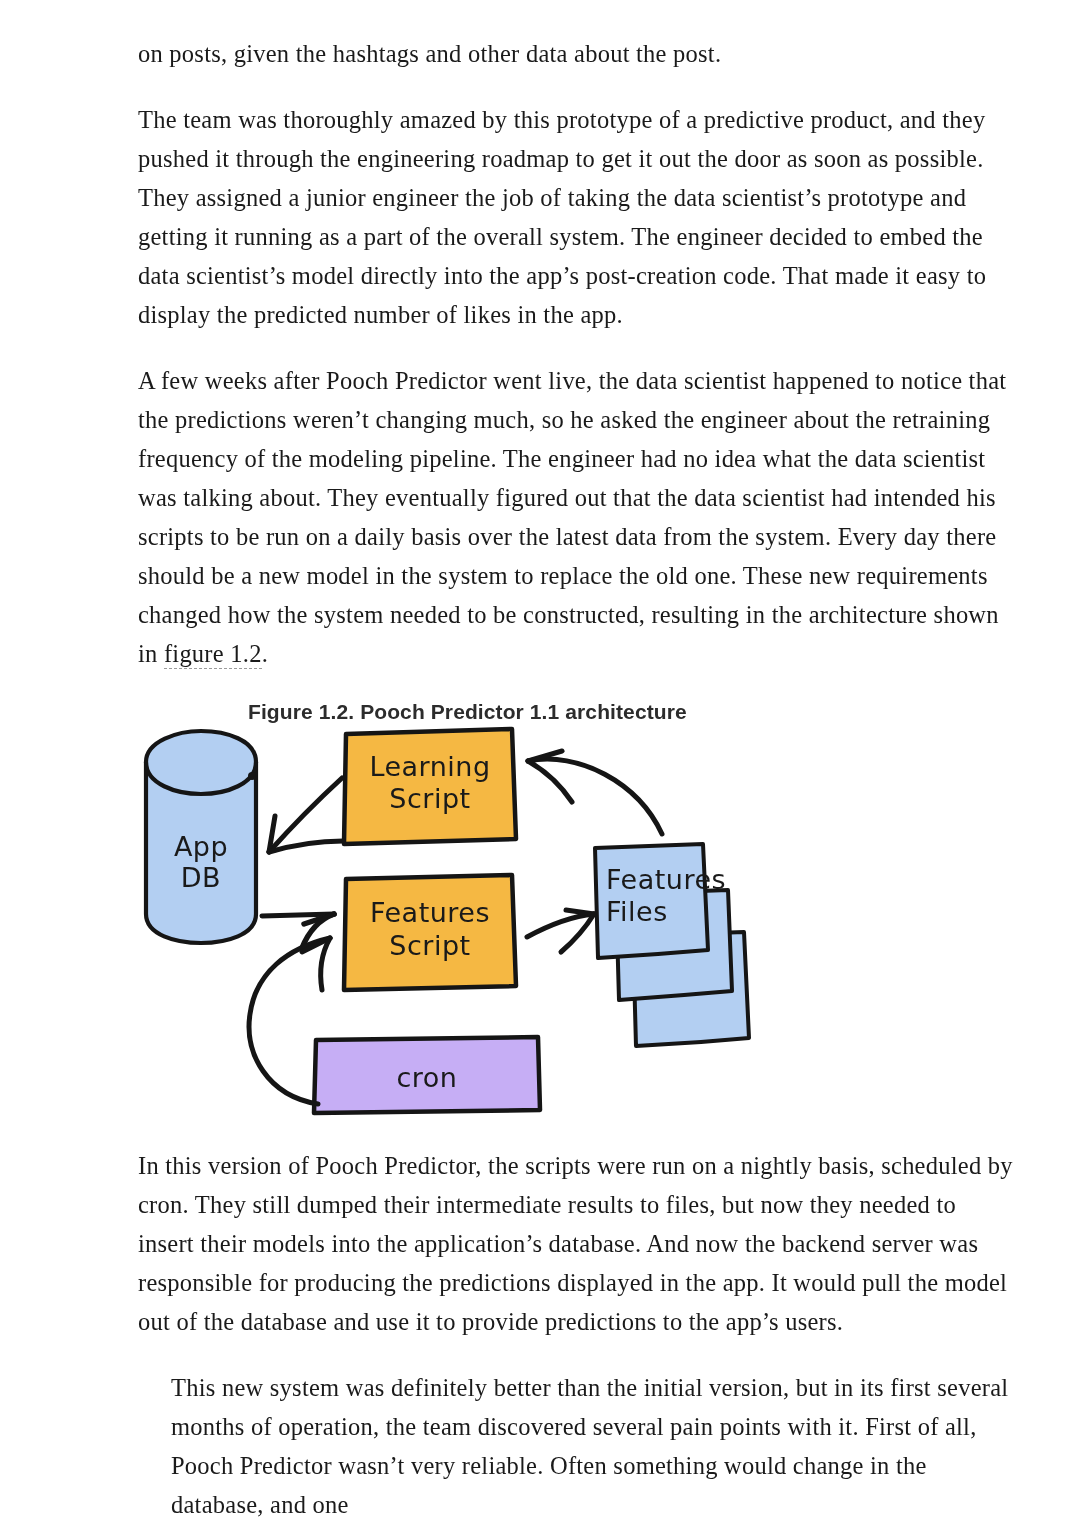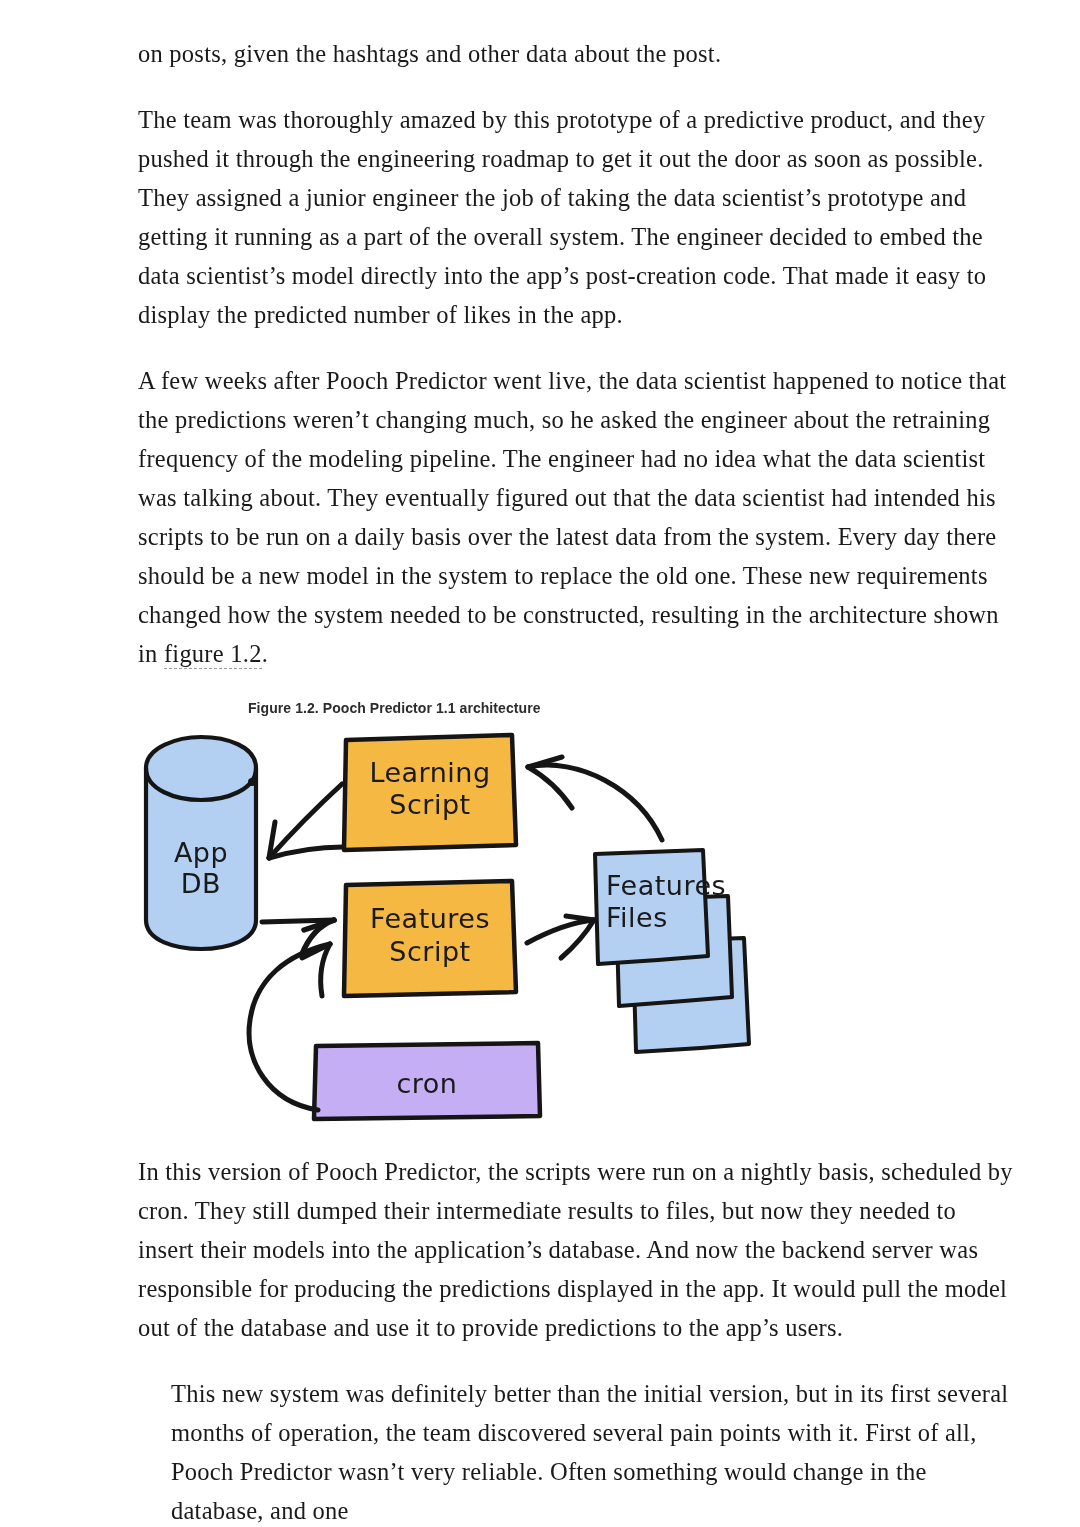--- a/index.html
+++ b/index.html
@@ -49,25 +49,24 @@
   }
 
   
   .figure-block {
     margin: 7px 0 22px 0;
     position: relative;
   }
   .fig-caption {
     font-family: "Liberation Sans", "DejaVu Sans", sans-serif;
     font-weight: bold;
-    font-size: 14px;
+    font-size: 21px;
     color: #2c2c2c;
     text-align: left;
     padding-left: 110px;
-    margin-bottom: 14px;
     letter-spacing: 0.005em;
   }
   .fig-canvas {
     position: relative;
     width: 680px;
     height: 400px;
     margin-left: 0px;
   }
   .fig-canvas svg { display: block; }
 

